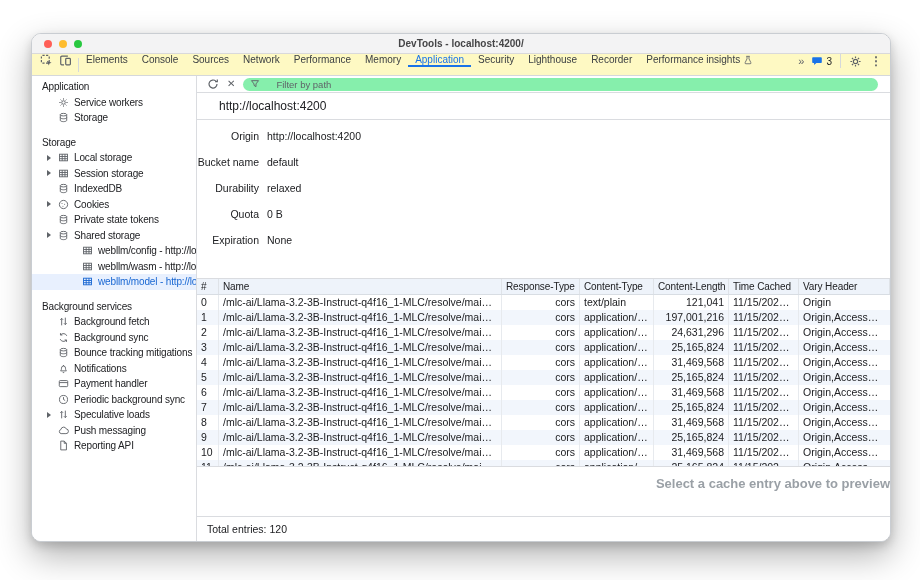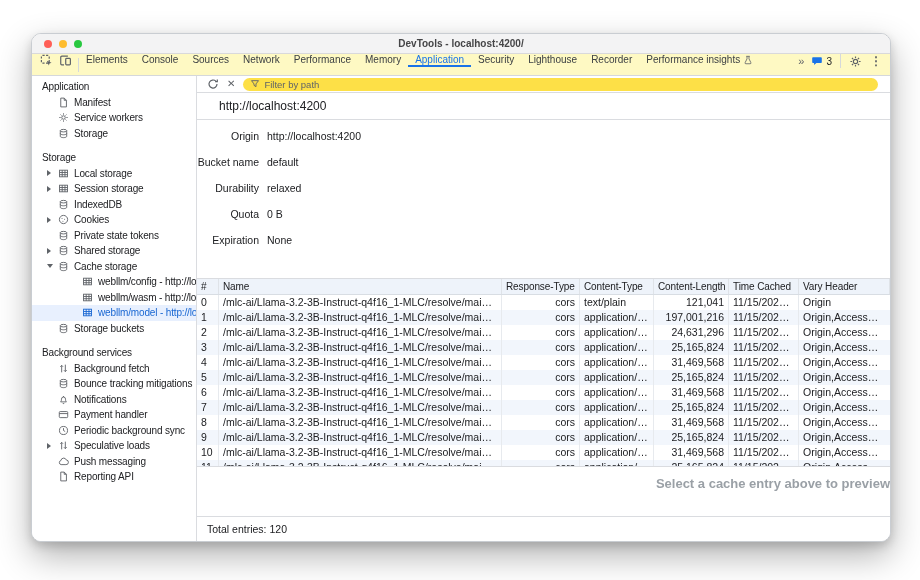--- a/index.html
+++ b/index.html
@@ -54,21 +54,21 @@
   .tri-r { width:0; height:0; border-left:4px solid #5f6368; border-top:3px solid transparent; border-bottom:3px solid transparent; }
   .tri-d { width:0; height:0; border-top:4px solid #5f6368; border-left:3px solid transparent; border-right:3px solid transparent; }
   .s-icon { width:12px; flex:0 0 12px; margin-right:4px; color:#5f6368; display:flex; align-items:center; }
   .s-icon svg { display:block; }
 
   
   .main { flex:1; min-width:0; display:flex; flex-direction:column; background:#fff; }
 
   .panel-toolbar { height:17px; flex:0 0 17px; border-bottom:1px solid #dadce0; display:flex; align-items:center; gap:8px; padding:0 10px 0 10px; }
   .x-btn { font-size:10px; color:#5f6368; line-height:1; }
-  .filter-pill { flex:1; height:13px; background:#fde047; border-radius:7px; display:flex; align-items:center; gap:4px; padding:0 7px; margin-right:2px; }
+  .filter-pill { flex:1; height:13px; background:#86efac; border-radius:7px; display:flex; align-items:center; gap:16px; padding:0 7px; margin-right:2px; }
   .filter-pill span { font-size:9.5px; color:#5f6368; }
 
   .cache-title { height:27px; flex:0 0 27px; border-bottom:1px solid #dadce0; display:flex; align-items:center; padding-left:22px; font-size:12px; color:#202124; }
 
   .meta { height:159px; flex:0 0 159px; border-bottom:1px solid #dadce0; padding-top:3px; }
   .meta-row { height:26px; display:flex; align-items:center; font-size:10.5px; color:#202124; }
   .meta-label { width:62px; flex:0 0 62px; text-align:right; }
   .meta-value { margin-left:8px; }
 
   
@@ -180,30 +180,20 @@
       </div>
     </div>
 
     <div class="body">
       <div class="sidebar" id="sidebar">
           <div class="s-header">Application</div>
           <div class="s-item">
             <span class="exp"></span>
             <span class="s-icon">
               <svg width="11" height="11" viewBox="0 0 12 12" fill="none" stroke="currentColor" stroke-width="1">
-                <path d="M3 1.2h3.8L9.2 3.6v7.2H3z"></path>
-                <path d="M6.8 1.2v2.4h2.4"></path>
-              </svg>
-            </span>
-            <span>Manifest</span>
-          </div>
-          <div class="s-item">
-            <span class="exp"></span>
-            <span class="s-icon">
-              <svg width="11" height="11" viewBox="0 0 12 12" fill="none" stroke="currentColor" stroke-width="1">
                 <circle cx="6" cy="6" r="1.9"></circle>
                 <path d="M6 1.4v1.5M6 9.1v1.5M1.4 6h1.5M9.1 6h1.5M2.8 2.8l1 1M8.2 8.2l1 1M9.2 2.8l-1 1M3.8 8.2l-1 1"></path>
               </svg>
             </span>
             <span>Service workers</span>
           </div>
           <div class="s-item">
             <span class="exp"></span>
             <span class="s-icon">
               <svg width="11" height="11" viewBox="0 0 12 12" fill="none" stroke="currentColor" stroke-width="1">
@@ -282,33 +272,20 @@
             </span>
             <span class="s-icon">
               <svg width="11" height="11" viewBox="0 0 12 12" fill="none" stroke="currentColor" stroke-width="1">
                 <ellipse cx="6" cy="2.9" rx="3.5" ry="1.4"></ellipse>
                 <path d="M2.5 2.9v6.2c0 .8 1.6 1.4 3.5 1.4s3.5-.6 3.5-1.4V2.9"></path>
                 <path d="M2.5 6c0 .8 1.6 1.4 3.5 1.4S9.5 6.8 9.5 6"></path>
               </svg>
             </span>
             <span>Shared storage</span>
           </div>
-          <div class="s-item">
-            <span class="exp">
-              <span class="tri-d"></span>
-            </span>
-            <span class="s-icon">
-              <svg width="11" height="11" viewBox="0 0 12 12" fill="none" stroke="currentColor" stroke-width="1">
-                <ellipse cx="6" cy="2.9" rx="3.5" ry="1.4"></ellipse>
-                <path d="M2.5 2.9v6.2c0 .8 1.6 1.4 3.5 1.4s3.5-.6 3.5-1.4V2.9"></path>
-                <path d="M2.5 6c0 .8 1.6 1.4 3.5 1.4S9.5 6.8 9.5 6"></path>
-              </svg>
-            </span>
-            <span>Cache storage</span>
-          </div>
           <div class="s-item child">
             <span class="exp"></span>
             <span class="s-icon">
               <svg width="11" height="11" viewBox="0 0 12 12" fill="none" stroke="currentColor" stroke-width="1">
                 <rect x="1.7" y="2.4" width="8.6" height="7.2"></rect>
                 <path d="M1.7 4.9h8.6M1.7 7.3h8.6M4.6 2.4v7.2M7.6 2.4v7.2"></path>
               </svg>
             </span>
             <span>webllm/config - http://loc…</span>
           </div>
@@ -325,41 +302,42 @@
           <div class="s-item child selected">
             <span class="exp"></span>
             <span class="s-icon">
               <svg width="11" height="11" viewBox="0 0 12 12" fill="none" stroke="currentColor" stroke-width="1">
                 <rect x="1.7" y="2.4" width="8.6" height="7.2"></rect>
                 <path d="M1.7 4.9h8.6M1.7 7.3h8.6M4.6 2.4v7.2M7.6 2.4v7.2"></path>
               </svg>
             </span>
             <span>webllm/model - http://loc…</span>
           </div>
-          <div class="s-item">
-            <span class="exp"></span>
-            <span class="s-icon">
-              <svg width="11" height="11" viewBox="0 0 12 12" fill="none" stroke="currentColor" stroke-width="1">
-                <ellipse cx="6" cy="2.9" rx="3.5" ry="1.4"></ellipse>
-                <path d="M2.5 2.9v6.2c0 .8 1.6 1.4 3.5 1.4s3.5-.6 3.5-1.4V2.9"></path>
-                <path d="M2.5 6c0 .8 1.6 1.4 3.5 1.4S9.5 6.8 9.5 6"></path>
-              </svg>
-            </span>
-            <span>Storage buckets</span>
-          </div>
           <div class="s-gap"></div>
           <div class="s-header">Background services</div>
           <div class="s-item">
             <span class="exp"></span>
             <span class="s-icon">
               <svg width="11" height="11" viewBox="0 0 12 12" fill="none" stroke="currentColor" stroke-width="1">
                 <path d="M4 10.2V2.6M4 2.6L2.5 4.1M4 2.6l1.5 1.5M8 1.8v7.6M8 9.4l-1.5-1.5M8 9.4l1.5-1.5"></path>
               </svg>
             </span>
             <span>Background fetch</span>
+          </div>
+          <div class="s-item">
+            <span class="exp"></span>
+            <span class="s-icon">
+              <svg width="11" height="11" viewBox="0 0 12 12" fill="none" stroke="currentColor" stroke-width="1">
+                <path d="M9.6 4.2A4 4 0 0 0 2.9 3.1"></path>
+                <path d="M2.7 1.2v2.1h2.1"></path>
+                <path d="M2.4 7.8a4 4 0 0 0 6.7 1.1"></path>
+                <path d="M9.3 10.8V8.7H7.2"></path>
+              </svg>
+            </span>
+            <span>Background sync</span>
           </div>
           <div class="s-item">
             <span class="exp"></span>
             <span class="s-icon">
               <svg width="11" height="11" viewBox="0 0 12 12" fill="none" stroke="currentColor" stroke-width="1">
                 <ellipse cx="6" cy="2.9" rx="3.5" ry="1.4"></ellipse>
                 <path d="M2.5 2.9v6.2c0 .8 1.6 1.4 3.5 1.4s3.5-.6 3.5-1.4V2.9"></path>
                 <path d="M2.5 6c0 .8 1.6 1.4 3.5 1.4S9.5 6.8 9.5 6"></path>
               </svg>
             </span>

